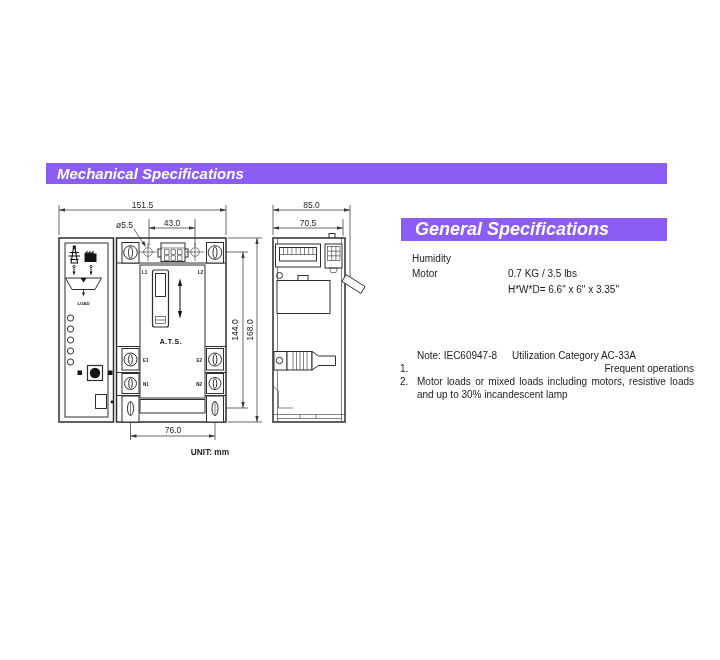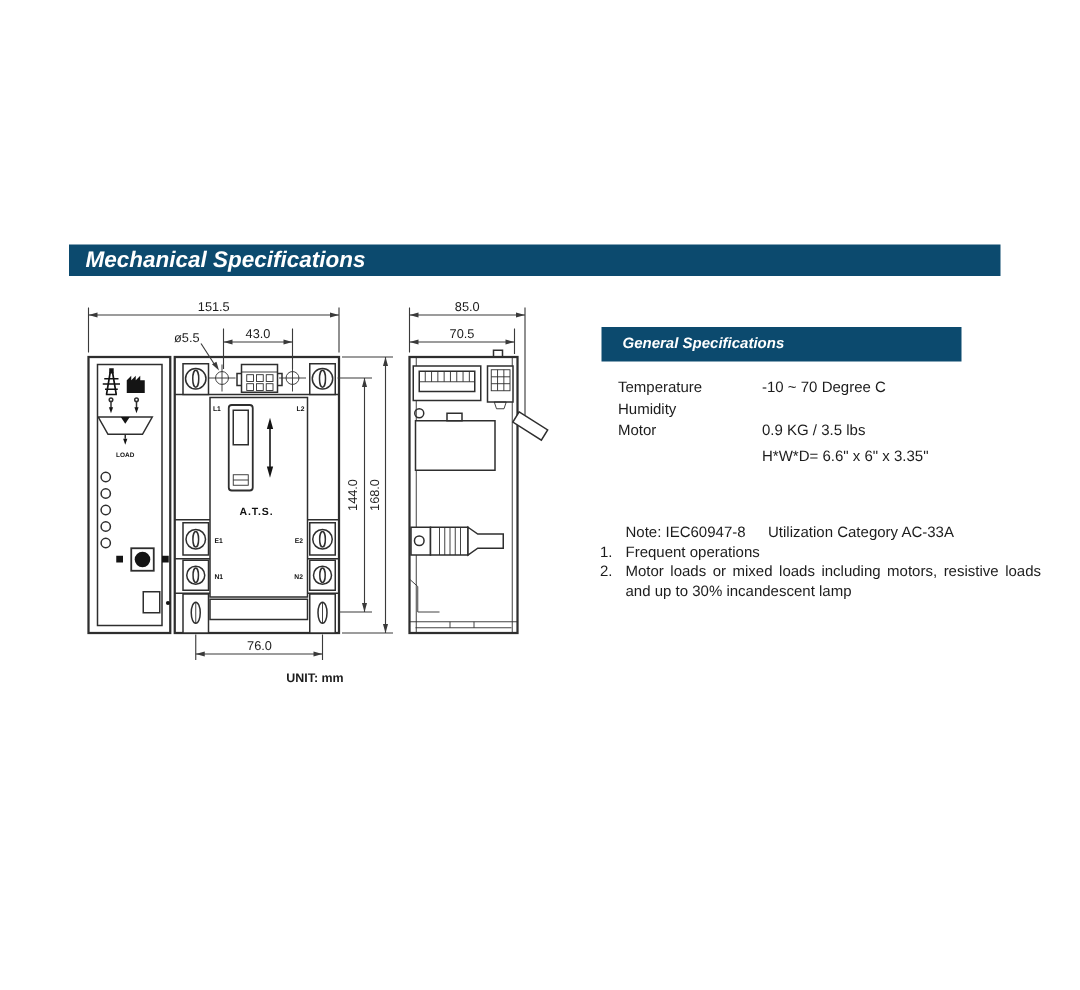--- a/index.html
+++ b/index.html
@@ -2,35 +2,35 @@
 <html><head>
 <meta charset="utf-8">
 <style>
   html,body{margin:0;padding:0;}
   body{
     width:720px;height:660px;background:#ffffff;position:relative;
     font-family:"Liberation Sans", sans-serif;color:#1c1c1c;overflow:hidden;
   }
   .abs{position:absolute;}
   
-  .bar{background:#0c4a6e;color:#ffffff;font-weight:bold;font-style:italic;}
+  .bar{background:#8b5cf6;color:#ffffff;font-weight:bold;font-style:italic;}
   .bar-mech{left:46px;top:163px;width:621px;height:21px;font-size:15px;line-height:21px;padding-left:11px;box-sizing:border-box;}
-  .bar-gen{left:401px;top:218px;width:240px;height:23px;font-size:10px;line-height:23px;padding-left:14px;box-sizing:border-box;}
+  .bar-gen{left:401px;top:218px;width:266px;height:23px;font-size:18px;line-height:23px;padding-left:14px;box-sizing:border-box;}
   
   .specs{left:412px;top:252px;width:285px;font-size:10px;line-height:14.5px;}
   .spec-row{display:flex;}
   .spec-label{width:96px;flex:0 0 96px;}
   .spec-value{flex:1;}
   
   .note{left:400px;top:349px;width:294px;font-size:10px;line-height:13px;}
   .note-head{position:relative;padding-left:17px;margin-bottom:0px;}
   .note-cat{position:absolute;left:112px;top:0;}
   .note-item{display:flex;}
   .note-num{width:17px;flex:0 0 17px;}
-  .note-text{flex:1;}
+  .note-text{flex:1;text-align:right;}
   .justify{text-align:justify;}
   
   svg{position:absolute;left:50px;top:190px;}
   .ln{stroke:#2e2e2e;stroke-width:1;fill:none;}
   .thk{stroke:#2e2e2e;stroke-width:1.5;fill:#ffffff;}
   .thin{stroke:#2e2e2e;stroke-width:0.6;fill:none;}
   .wfill{fill:#ffffff;}
   .blk{fill:#141414;stroke:none;}
   .dim{stroke:#3a3a3a;stroke-width:0.75;fill:none;}
   .arr{fill:#3a3a3a;stroke:none;}
@@ -322,29 +322,25 @@
     <text class="utxt mid" x="160" y="264.5">UNIT: mm</text>
   </g>
 </svg>
 
 <div class="abs bar bar-gen">
   <span>General Specifications</span>
 </div>
 
 <div class="abs specs">
   <div class="spec-row">
-    <span class="spec-label">Temperature</span>
-    <span class="spec-value">-10 ~ 70 Degree C</span>
-  </div>
-  <div class="spec-row">
     <span class="spec-label">Humidity</span>
   </div>
   <div class="spec-row">
     <span class="spec-label">Motor</span>
-    <span class="spec-value">0.9 KG / 3.5 lbs</span>
+    <span class="spec-value">0.7 KG / 3.5 lbs</span>
   </div>
   <div class="spec-row" style="margin-top:2px;">
     <span class="spec-label"></span>
     <span class="spec-value">H*W*D= 6.6" x 6" x 3.35"</span>
   </div>
 </div>
 
 <div class="abs note">
   <div class="note-head">
     <span>Note: IEC60947-8</span>

